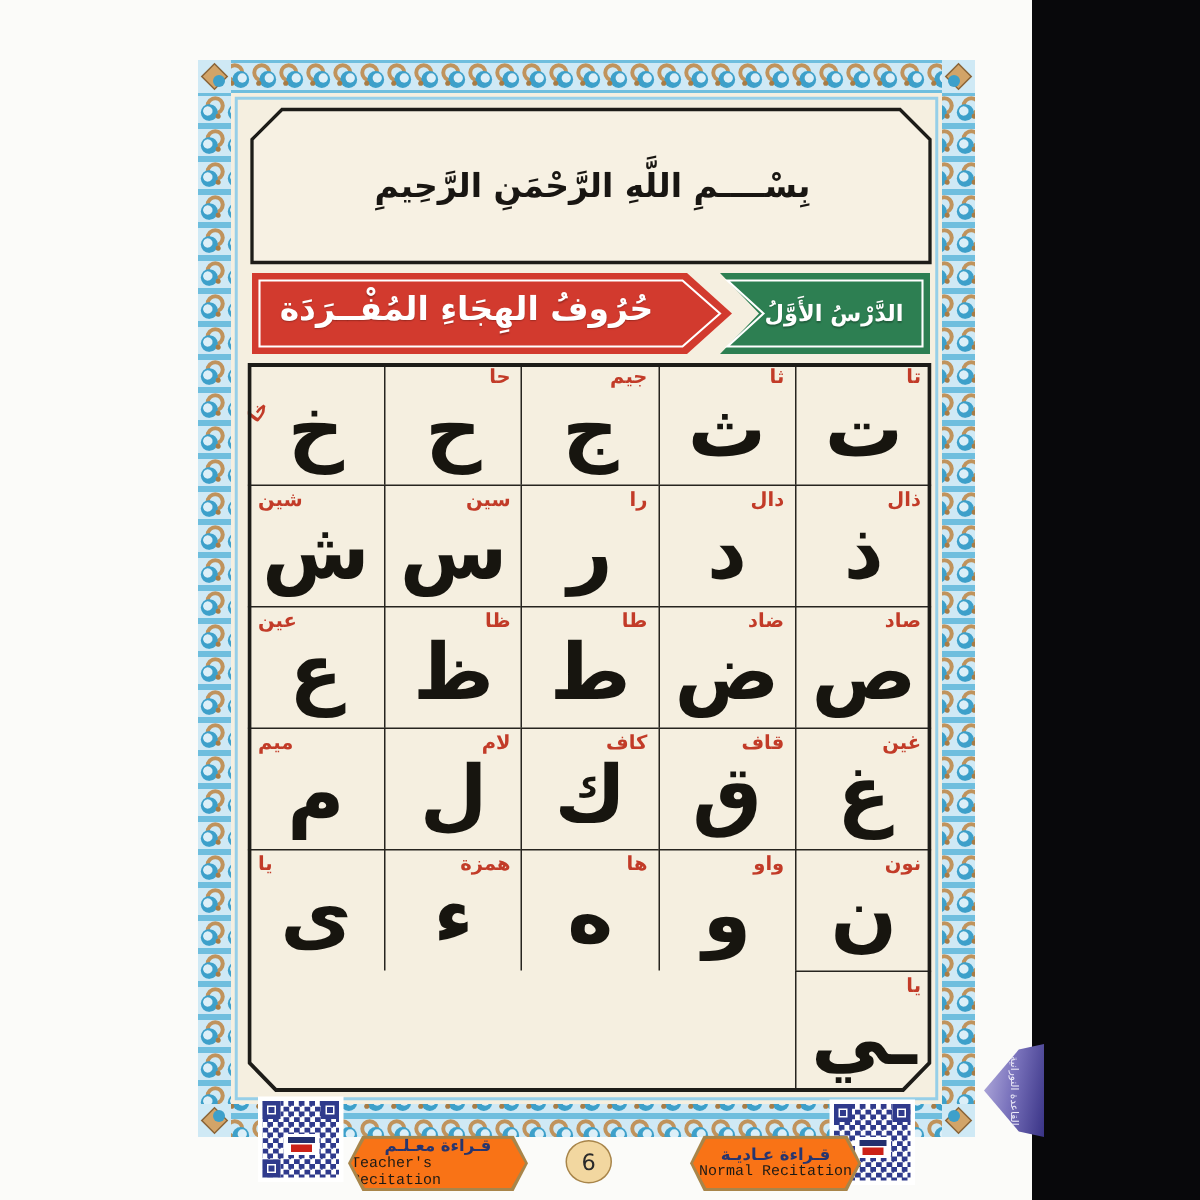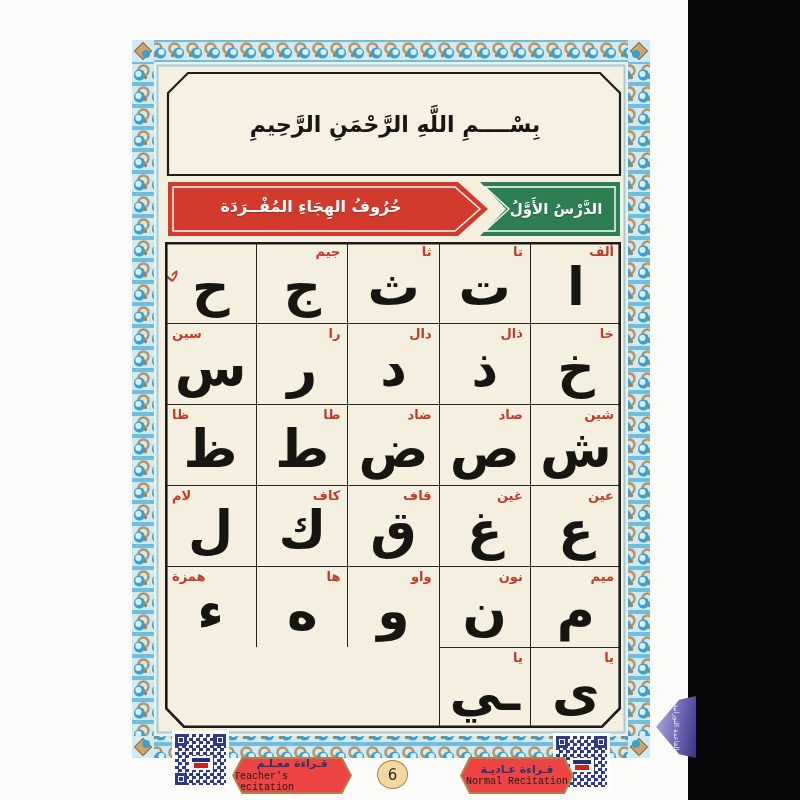--- a/index.html
+++ b/index.html
@@ -9,21 +9,21 @@
 
   
   .black-strip{left:688px;top:0;width:112px;height:800px;background:#08080b;}
 
   
   .bismillah-text{left:176px;top:76px;width:438px;height:96px;display:flex;
       align-items:center;justify-content:center;font-size:22px;font-weight:bold;
       color:#191612;direction:rtl;letter-spacing:0px;}
   .banner-text{display:flex;align-items:center;justify-content:center;color:#fff;
       font-weight:bold;direction:rtl;text-shadow:0 1px 1px rgba(0,0,0,.25);}
-  .banner-red-text{left:176px;top:182px;width:270px;height:48px;font-size:16px;}
+  .banner-red-text{left:176px;top:182px;width:270px;height:48px;font-size:22px;}
   .banner-green-text{left:494px;top:182px;width:124px;height:54px;font-size:15px;}
 
   
   .grid{left:165px;top:242px;width:456px;height:486px;display:grid;direction:rtl;
       grid-template-columns:repeat(5,1fr);grid-template-rows:repeat(6,81px);
       background:#f5efe0;
       clip-path:polygon(0 0,100% 0,100% 467px,438px 100%,18px 100%,0 467px);}
   .cell{position:relative;display:flex;align-items:center;justify-content:center;
       border-left:1.6px solid #26241f;border-top:1.6px solid #26241f;}
   .cell:nth-child(5n){border-left:none;}
@@ -50,21 +50,21 @@
       width:24px;height:14px;background:#fff;border-radius:2px;
       display:flex;flex-direction:column;align-items:center;justify-content:center;gap:1px;}
   .qr-logo b{width:18px;height:4px;background:#24306e;display:block;}
   .qr-logo i{width:14px;height:5px;background:#cc2218;display:block;}
   .qr-left{left:172px;top:731px;}
   .qr-right{left:553px;top:733px;}
 
   .badge{height:33px;display:flex;flex-direction:column;align-items:center;
       justify-content:center;background:#a8854a;
       clip-path:polygon(0 50%,8% 0,92% 0,100% 50%,92% 100%,8% 100%);padding:2px;}
-  .badge-in{width:100%;height:100%;background:#ef4444;
+  .badge-in{width:100%;height:100%;background:#f97316;
       clip-path:polygon(0 50%,8% 0,92% 0,100% 50%,92% 100%,8% 100%);
       display:flex;flex-direction:column;align-items:center;justify-content:center;}
   .badge-ar{font-size:11px;font-weight:bold;color:#27356e;direction:rtl;line-height:1.15;}
   .badge-en{font-size:10px;color:#1c1a16;font-family:Liberation Mono, monospace;line-height:1.1;}
   .badge-left{left:232px;top:757px;width:116px;}
   .badge-right{left:460px;top:757px;width:110px;}
 
   .page-oval{left:377px;top:760px;width:31px;height:29px;border-radius:50%;
       background:#f2d7a0;border:1.5px solid #a8854a;box-sizing:border-box;
       display:flex;align-items:center;justify-content:center;
@@ -143,24 +143,20 @@
   <polygon points="3,4 293,4 323,31 293,58 3,58" fill="#d23a2e"></polygon>
   <polygon points="8,9 290,9 315,31 290,53 8,53" fill="none" stroke="#ffffff" stroke-width="1.4"></polygon>
   <polygon points="315,4 455,4 455,58 315,58 341,31" fill="#2d7f52"></polygon>
   <polygon points="320,9 450,9 450,53 320,53 344,31" fill="none" stroke="#ffffff" stroke-width="1.4"></polygon>
 </svg>
 <div class="abs banner-text banner-red-text">حُرُوفُ الهِجَاءِ المُفْــرَدَة</div>
 <div class="abs banner-text banner-green-text">الدَّرْسُ الأَوَّلُ</div>
 
 <div class="abs grid">
     <div class="cell">
-    <span class="lbl">ألف</span>
-    <span class="glyph">ا</span>
-  </div>
-    <div class="cell">
     <span class="lbl">تا</span>
     <span class="glyph">ت</span>
   </div>
     <div class="cell">
     <span class="lbl">ثا</span>
     <span class="glyph">ث</span>
   </div>
     <div class="cell">
     <span class="lbl">جيم</span>
     <span class="glyph">ج</span>

